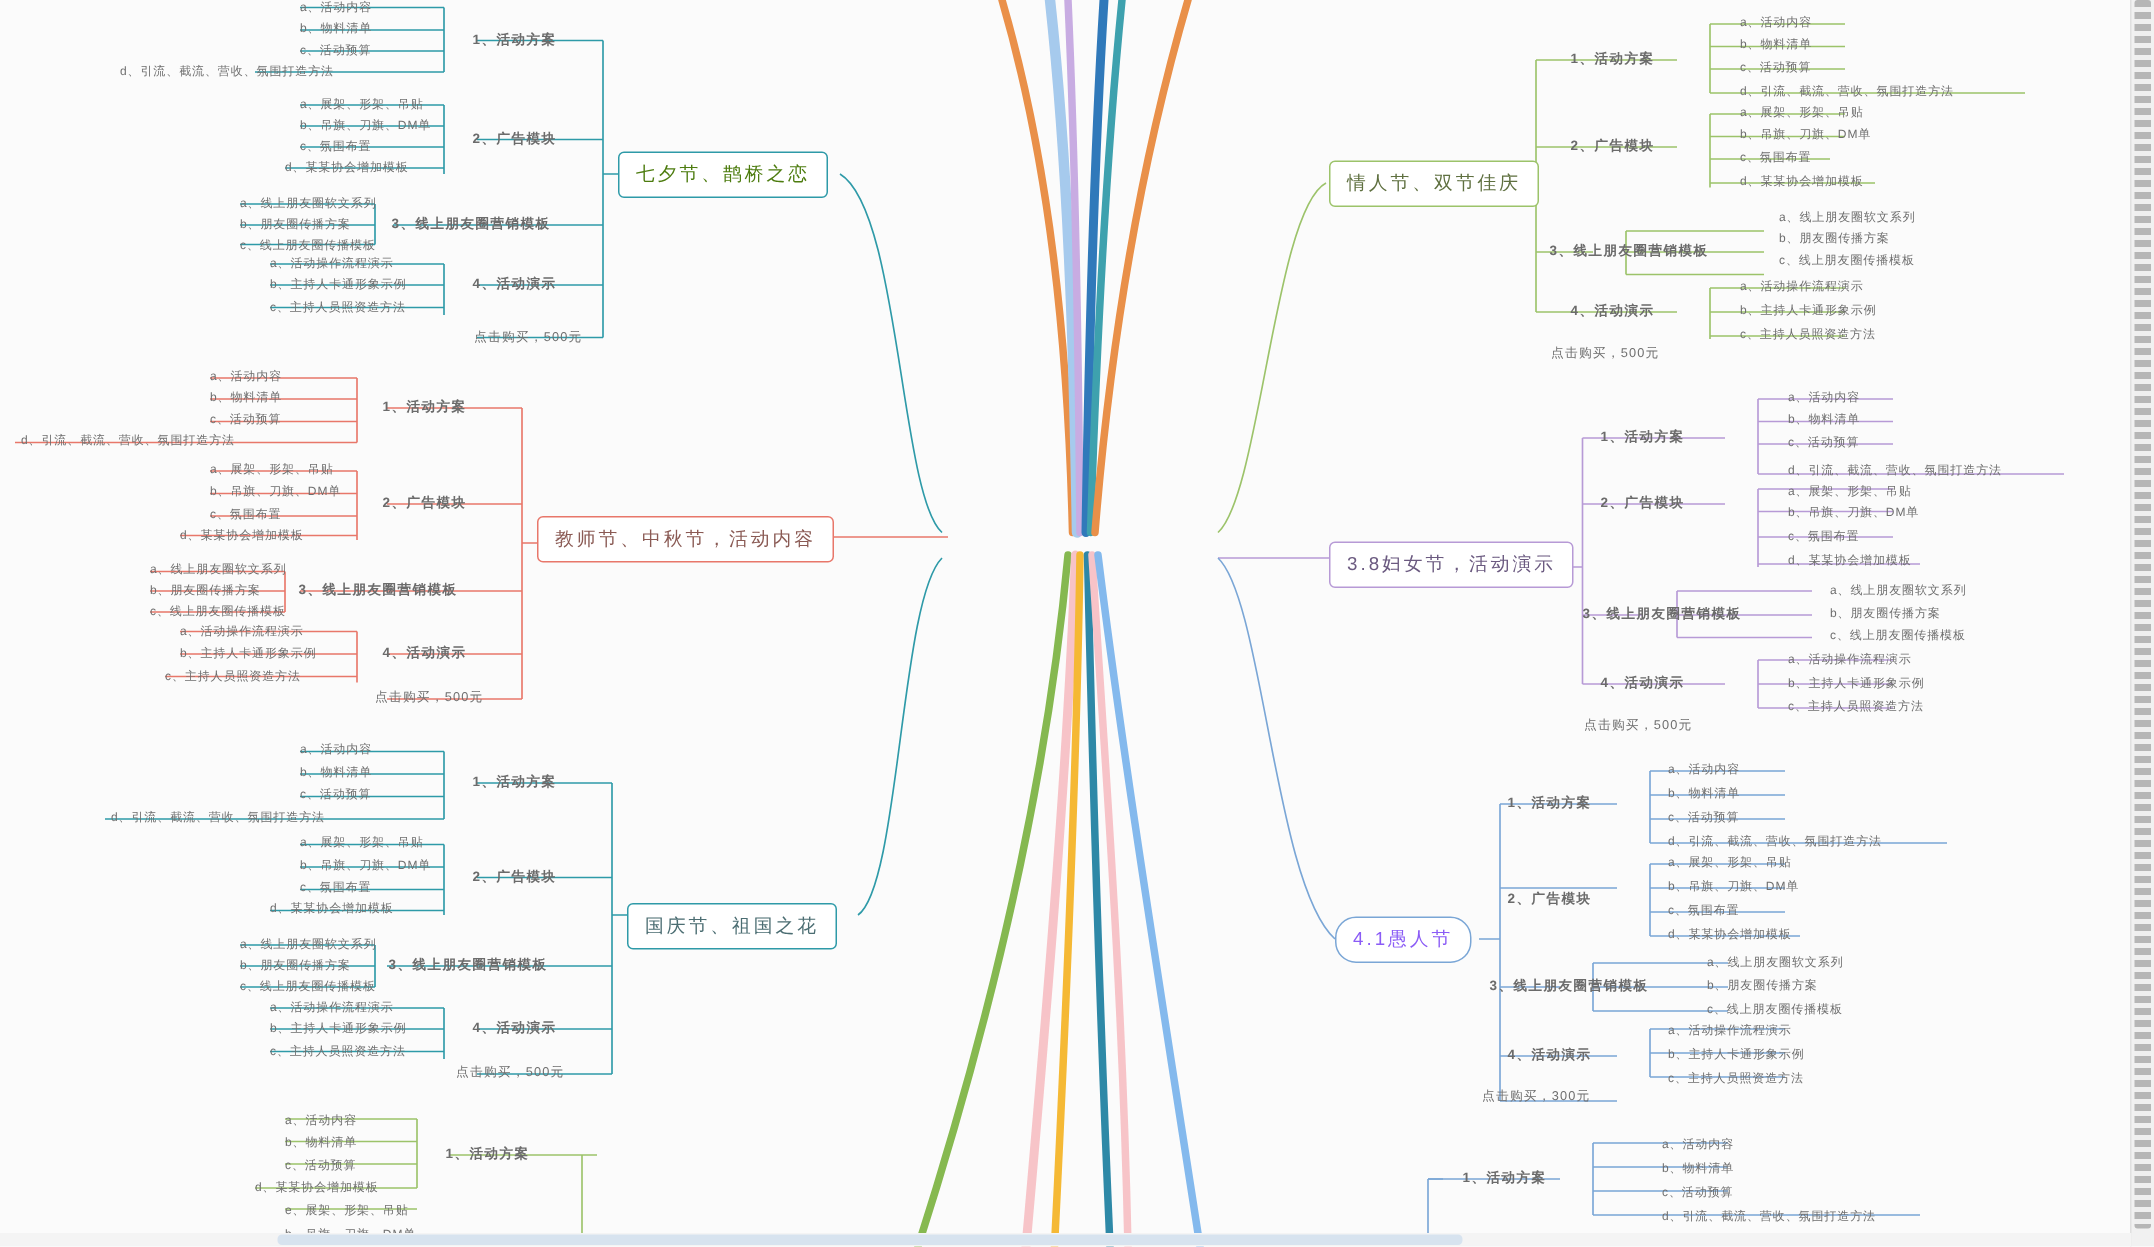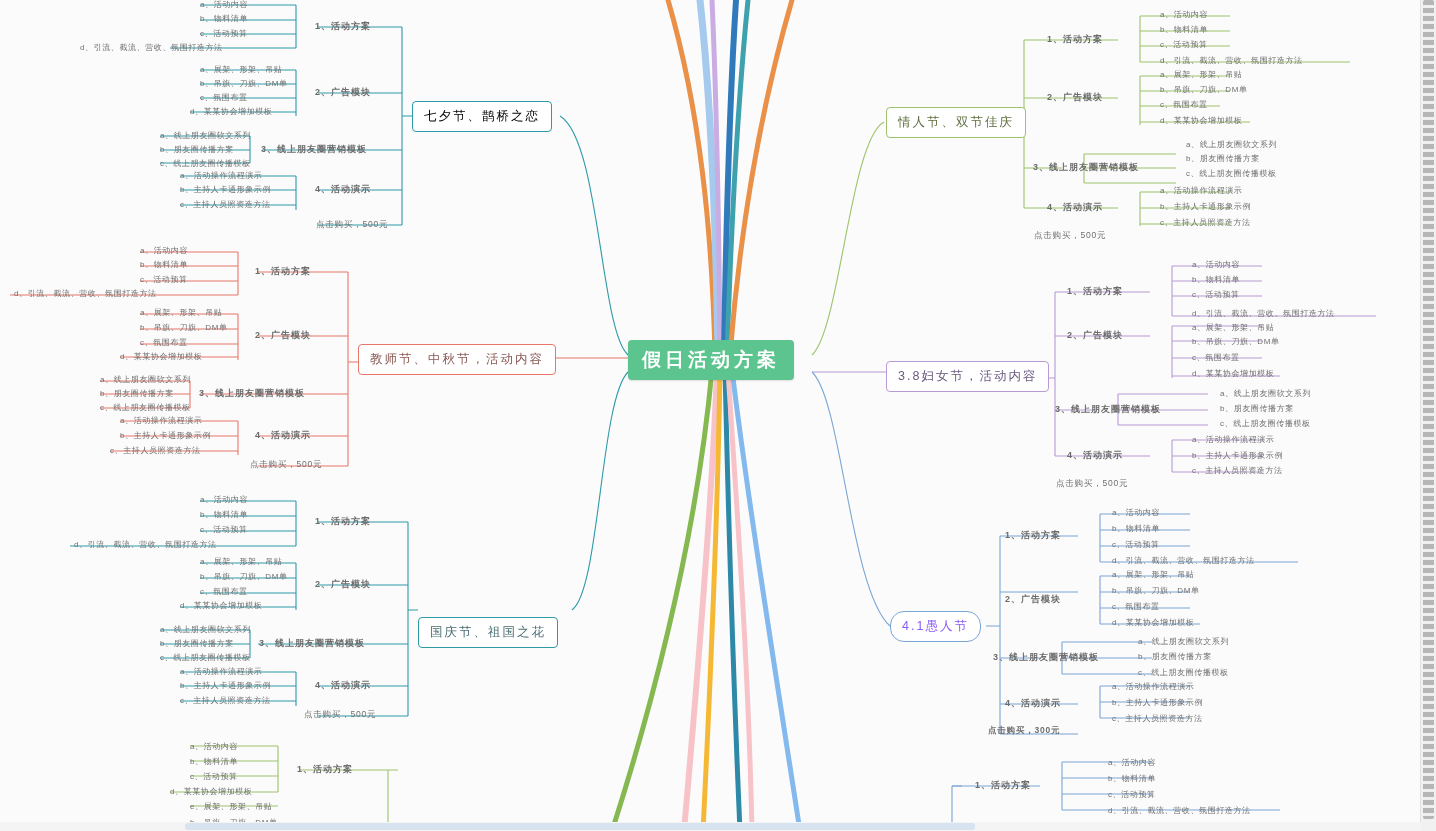--- a/index.html
+++ b/index.html
@@ -41,21 +41,21 @@
   .leaf{
     font-size:8px;color:#6f6f6f;
     padding:2px 4px;letter-spacing:.6px;
     background:transparent;z-index:20;
   }
   .price{
     font-size:8.5px;color:#6f6f6f;letter-spacing:.8px;
     padding:2px 4px;background:transparent;z-index:20;
   }
   
-  .c-teal  .branch{border-color:#2e9aa8;color:#000000;}
+  .c-teal  .branch{border-color:#2e9aa8;color:#4d7c0f;}
   .c-red   .branch{border-color:#e8776a;color:#8a5a54;}
   .c-teal2 .branch{border-color:#2e9aa8;color:#4b6d72;}
   .c-green .branch{border-color:#9cc36a;color:#5f7040;}
   .c-purple .branch{border-color:#b79ad6;color:#6b5a80;}
   .c-blue  .branch{border-color:#7aa6d6;color:#8b5cf6;border-radius:14px;}
   svg.conn{position:absolute;left:0;top:0;overflow:visible;pointer-events:none;}
   
   #vscroll{
     position:absolute;right:0;top:0;width:15px;height:831px;
     background:#f1f1f1;border-left:1px solid #e0e0e0;z-index:60;
@@ -189,21 +189,20 @@
 
       <g stroke="#7aa6d6">
         <path d="M962 786 H 952 V 786 M952 786 V 830"></path>
         <path d="M952 786 H 1040"></path>
         <path d="M1062 786 V 762 V 810 M1062 762 H 1152 M1062 778 H 1152 M1062 794 H 1152 M1062 810 H 1280"></path>
       </g>
     </g>
     <line x1="1176" y1="826" x2="1246" y2="826" stroke="#e03a2f" stroke-width="2.4"></line>
   </svg>
 
-  <div class="node root" style="left:628px;top:340px;">假日活动方案</div>
 
   <div class="c-teal">
     <div class="node branch" style="left:412px;top:101px;">七夕节、鹊桥之恋</div>
     <div class="node sub" style="left:310px;top:18px;">1、活动方案</div>
     <div class="node sub" style="left:310px;top:84px;">2、广告模块</div>
     <div class="node sub" style="left:256px;top:141px;">3、线上朋友圈营销模板</div>
     <div class="node sub" style="left:310px;top:181px;">4、活动演示</div>
     <div class="node price" style="left:312px;top:217px;">点击购买，500元</div>
     <div class="node leaf" style="left:196px;top:-3px;">a、活动内容</div>
     <div class="node leaf" style="left:196px;top:11px;">b、物料清单</div>
@@ -238,21 +237,21 @@
     <div class="node leaf" style="left:116px;top:349px;">d、某某协会增加模板</div>
     <div class="node leaf" style="left:96px;top:372px;">a、线上朋友圈软文系列</div>
     <div class="node leaf" style="left:96px;top:386px;">b、朋友圈传播方案</div>
     <div class="node leaf" style="left:96px;top:400px;">c、线上朋友圈传播模板</div>
     <div class="node leaf" style="left:116px;top:413px;">a、活动操作流程演示</div>
     <div class="node leaf" style="left:116px;top:428px;">b、主持人卡通形象示例</div>
     <div class="node leaf" style="left:106px;top:443px;">c、主持人员照资造方法</div>
   </div>
 
   <div class="c-teal2">
-    <div class="node branch" style="left:418px;top:617px;">国庆节、祖国之花</div>
+    <div class="node branch" style="left:418px;top:602px;">国庆节、祖国之花</div>
     <div class="node sub" style="left:310px;top:513px;">1、活动方案</div>
     <div class="node sub" style="left:310px;top:576px;">2、广告模块</div>
     <div class="node sub" style="left:254px;top:635px;">3、线上朋友圈营销模板</div>
     <div class="node sub" style="left:310px;top:677px;">4、活动演示</div>
     <div class="node price" style="left:300px;top:707px;">点击购买，500元</div>
     <div class="node leaf" style="left:196px;top:492px;">a、活动内容</div>
     <div class="node leaf" style="left:196px;top:507px;">b、物料清单</div>
     <div class="node leaf" style="left:196px;top:522px;">c、活动预算</div>
     <div class="node leaf" style="left:70px;top:537px;">d、引流、截流、营收、氛围打造方法</div>
     <div class="node leaf" style="left:196px;top:554px;">a、展架、形架、吊贴</div>
@@ -284,21 +283,21 @@
     <div class="node leaf" style="left:1156px;top:113px;">d、某某协会增加模板</div>
     <div class="node leaf" style="left:1182px;top:137px;">a、线上朋友圈软文系列</div>
     <div class="node leaf" style="left:1182px;top:151px;">b、朋友圈传播方案</div>
     <div class="node leaf" style="left:1182px;top:166px;">c、线上朋友圈传播模板</div>
     <div class="node leaf" style="left:1156px;top:183px;">a、活动操作流程演示</div>
     <div class="node leaf" style="left:1156px;top:199px;">b、主持人卡通形象示例</div>
     <div class="node leaf" style="left:1156px;top:215px;">c、主持人员照资造方法</div>
   </div>
 
   <div class="c-purple">
-    <div class="node branch" style="left:886px;top:361px;">3.8妇女节，活动内容</div>
+    <div class="node branch" style="left:886px;top:361px;">3.8妇女节，活动演示</div>
     <div class="node sub" style="left:1062px;top:283px;">1、活动方案</div>
     <div class="node sub" style="left:1062px;top:327px;">2、广告模块</div>
     <div class="node sub" style="left:1050px;top:401px;">3、线上朋友圈营销模板</div>
     <div class="node sub" style="left:1062px;top:447px;">4、活动演示</div>
     <div class="node price" style="left:1052px;top:476px;">点击购买，500元</div>
     <div class="node leaf" style="left:1188px;top:257px;">a、活动内容</div>
     <div class="node leaf" style="left:1188px;top:272px;">b、物料清单</div>
     <div class="node leaf" style="left:1188px;top:287px;">c、活动预算</div>
     <div class="node leaf" style="left:1188px;top:306px;">d、引流、截流、营收、氛围打造方法</div>
     <div class="node leaf" style="left:1188px;top:320px;">a、展架、形架、吊贴</div>
@@ -312,21 +311,21 @@
     <div class="node leaf" style="left:1188px;top:448px;">b、主持人卡通形象示例</div>
     <div class="node leaf" style="left:1188px;top:463px;">c、主持人员照资造方法</div>
   </div>
 
   <div class="c-blue">
     <div class="node branch" style="left:890px;top:611px;">4.1愚人节</div>
     <div class="node sub" style="left:1000px;top:527px;">1、活动方案</div>
     <div class="node sub" style="left:1000px;top:591px;">2、广告模块</div>
     <div class="node sub" style="left:988px;top:649px;">3、线上朋友圈营销模板</div>
     <div class="node sub" style="left:1000px;top:695px;">4、活动演示</div>
-    <div class="node price" style="left:984px;top:723px;font-weight:bold;">点击购买，300元</div>
+    <div class="node price" style="left:984px;top:723px;">点击购买，300元</div>
     <div class="node leaf" style="left:1108px;top:505px;">a、活动内容</div>
     <div class="node leaf" style="left:1108px;top:521px;">b、物料清单</div>
     <div class="node leaf" style="left:1108px;top:537px;">c、活动预算</div>
     <div class="node leaf" style="left:1108px;top:553px;">d、引流、截流、营收、氛围打造方法</div>
     <div class="node leaf" style="left:1108px;top:567px;">a、展架、形架、吊贴</div>
     <div class="node leaf" style="left:1108px;top:583px;">b、吊旗、刀旗、DM单</div>
     <div class="node leaf" style="left:1108px;top:599px;">c、氛围布置</div>
     <div class="node leaf" style="left:1108px;top:615px;">d、某某协会增加模板</div>
     <div class="node leaf" style="left:1134px;top:634px;">a、线上朋友圈软文系列</div>
     <div class="node leaf" style="left:1134px;top:649px;">b、朋友圈传播方案</div>

